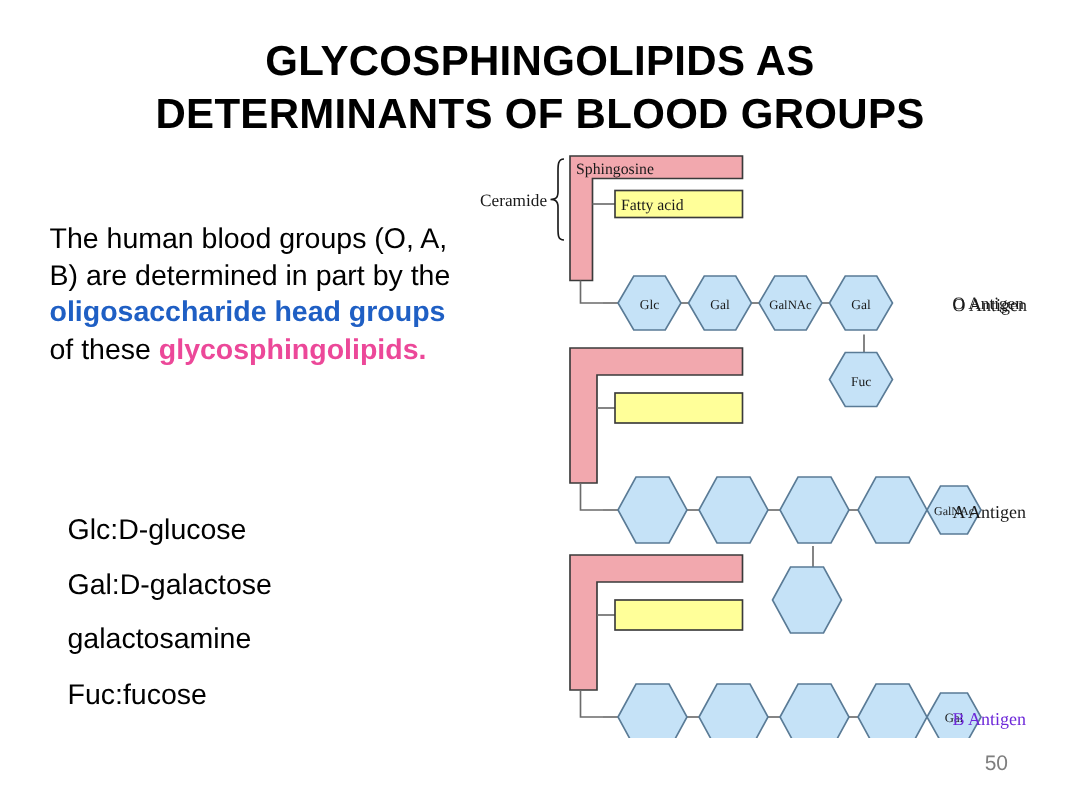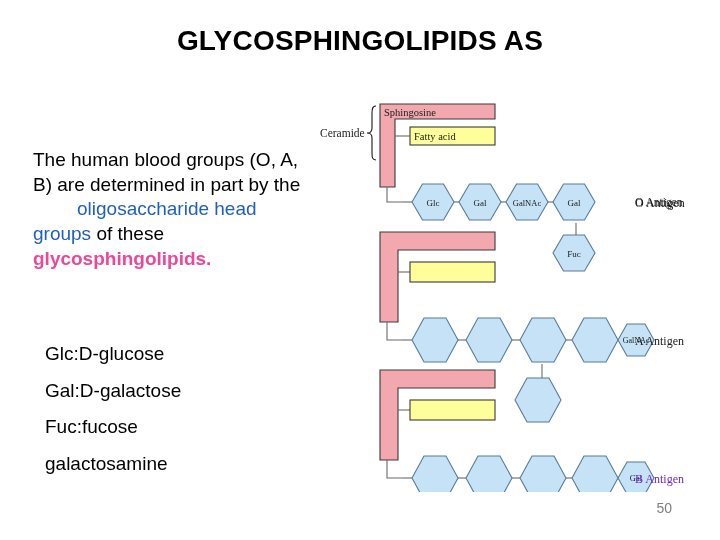--- a/index.html
+++ b/index.html
@@ -45,22 +45,21 @@
     top: 148px;
     width: 275px;
     font-family: "Liberation Sans", sans-serif;
     font-size: 19px;
     line-height: 1.30;
     color: #000000;
   }
   #body-text .para { margin: 0; }
   .accent {
     color: #1f5fc4;
-    font-weight: normal;
-    margin-left: 44px;
+    font-weight: bold;
   }
   .strong-dark {
     color: #ec4899;
     font-weight: bold;
   }
 
   #legend {
     position: absolute;
     left: 33px;
     top: 330px;
@@ -92,31 +91,32 @@
     color: #7f7f7f;
   }
 </style>
 </head>
 <body>
 
 <div id="slide">
 
   <div id="title">
     <div>GLYCOSPHINGOLIPIDS AS</div>
+    <div>DETERMINANTS OF BLOOD GROUPS</div>
   </div>
 
   <div id="body-text">
     <p class="para"><span>The human blood groups (O, A, B) are determined in part by the </span><span class="accent">oligosaccharide head groups</span><span> of these </span><span class="strong-dark">glycosphingolipids.</span></p>
   </div>
 
   <div id="legend">
     <p class="legend-line">Glc:D-glucose</p>
     <p class="legend-line">Gal:D-galactose</p>
+    <p class="legend-line">galactosamine</p>
     <p class="legend-line">Fuc:fucose</p>
-    <p class="legend-line">galactosamine</p>
   </div>
 
   <div id="diagram">
     <svg width="400" height="400" viewBox="0 0 400 400" xmlns="http://www.w3.org/2000/svg">
 
       <path d="M 66 14 C 62 14 62 18 62 22 L 62 36 C 62 41 59 41 57 41 C 59 41 62 41 62 46 L 62 60 C 62 65 62 68 66 68" fill="none" stroke="#1a1a1a" stroke-width="1.1"></path>
       <text x="10" y="45" font-family="Liberation Serif, serif" font-size="11.5" fill="#1a1a1a">Ceramide</text>
 
       <path d="M 70 12 L 185 12 L 185 27 L 85 27 L 85 95 L 70 95 Z" fill="#f2a8ae" stroke="#3a3a3a" stroke-width="1.1"></path>
       <text x="74" y="24" font-family="Liberation Serif, serif" font-size="10.5" fill="#1a1a1a">Sphingosine</text>

